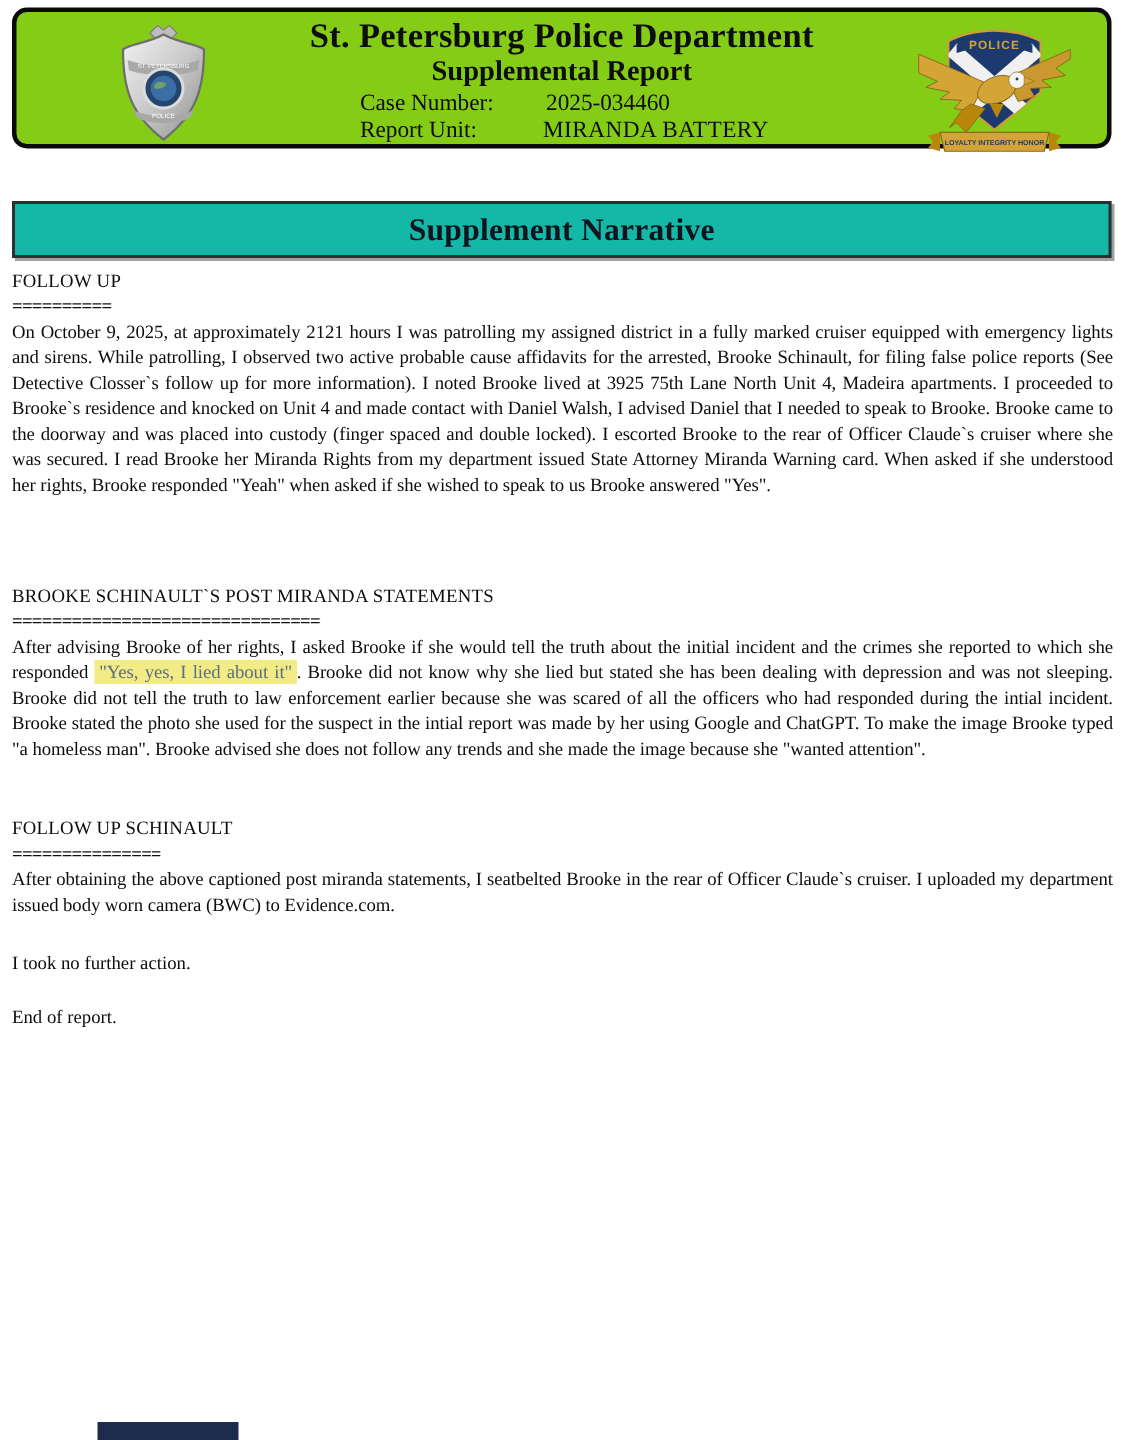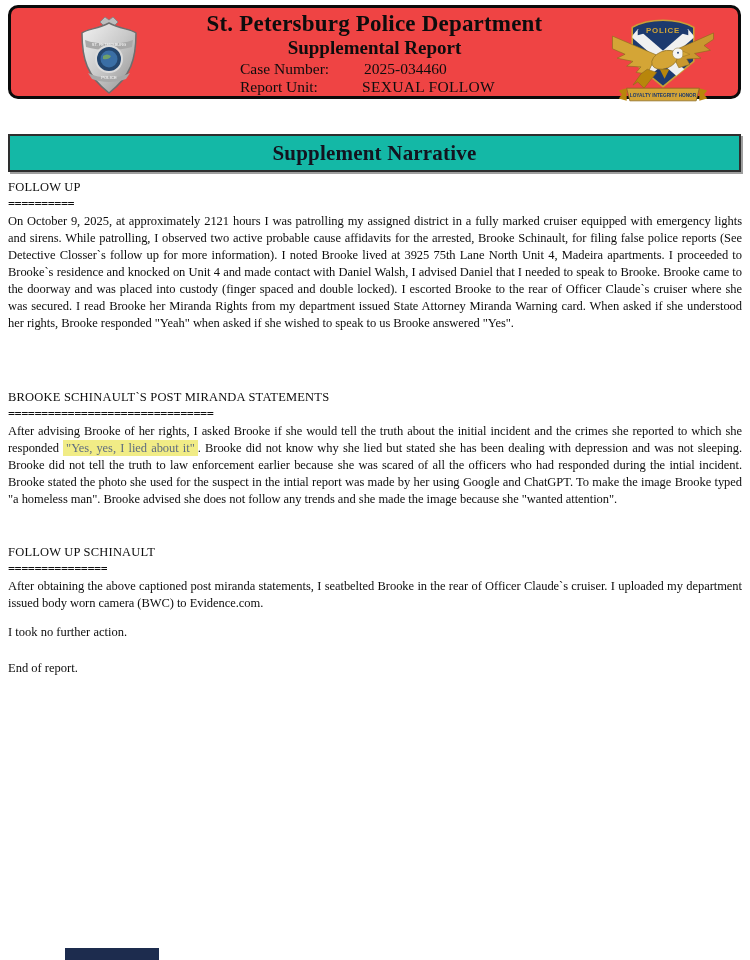--- a/index.html
+++ b/index.html
@@ -1,21 +1,21 @@
 <!DOCTYPE html>
 <html><head>
 <meta charset="utf-8">
 <style>
   html,body{margin:0;padding:0;background:#ffffff;}
   body{width:750px;height:960px;position:relative;overflow:hidden;
        font-family:"Liberation Serif","DejaVu Serif",serif;color:#111;}
 
   
   .header-box{position:absolute;left:8px;top:5px;width:733px;height:94px;
-    border:3px solid #0a0a0a;border-radius:10px;background:#ef4444;box-sizing:border-box;}
+    border:3px solid #0a0a0a;border-radius:10px;background:#84cc16;box-sizing:border-box;}
   .hdr-title{position:absolute;left:0;right:0;top:3px;text-align:center;
     font-size:23px;font-weight:bold;letter-spacing:0.2px;color:#0d0d0d;}
   .hdr-subtitle{position:absolute;left:0;right:0;top:29px;text-align:center;
     font-size:19px;font-weight:bold;color:#0d0d0d;}
   .hdr-row{position:absolute;left:229px;font-size:15.5px;color:#0d0d0d;white-space:nowrap;}
   .hdr-row .lbl{display:inline-block;min-width:104px;}
   .row-case{top:52px;}
   .row-type{top:70px;}
   .row-case .val{margin-left:20px;}
   .row-type .val{margin-left:18px;letter-spacing:0.3px;}
@@ -34,21 +34,21 @@
   .content{position:absolute;left:8px;right:8px;top:179px;
     font-size:12.5px;line-height:17px;color:#0d0d0d;}
   .sec-heading{letter-spacing:0.2px;}
   .sec-divider{font-weight:bold;letter-spacing:-0.5px;white-space:nowrap;overflow:hidden;}
   .sec1 .sec-divider{width:76px;}
   .sec2 .sec-divider{width:206px;}
   .sec3 .sec-divider{width:99px;}
   .body-par{text-align:justify;letter-spacing:-0.05px;}
   .sec2{margin-top:57px;}
   .sec3{margin-top:36px;}
-  .closing-1{margin-top:12px;}
+  .closing-1{margin-top:22px;}
   .closing-2{margin-top:19px;}
   .hl{background:#f1ec86;color:#5f6d80;padding:1px 3px;}
 
   
   .footer-partial{position:absolute;left:65px;top:948px;width:94px;height:12px;background:#1d2c4e;}
 </style>
 </head>
 <body>
 
 <div class="header-box">
@@ -74,21 +74,21 @@
     </svg>
   </div>
 
   <div class="hdr-title">St. Petersburg Police Department</div>
   <div class="hdr-subtitle">Supplemental Report</div>
 
   <div class="hdr-row row-case">
     <span class="lbl">Case Number:</span><span class="val">2025-034460</span>
   </div>
   <div class="hdr-row row-type">
-    <span class="lbl">Report Unit:</span><span class="val">SEXUAL FOLLOW</span>
+    <span class="lbl">Report Unit:</span><span class="val">MIRANDA BATTERY</span>
   </div>
 
   <div class="eagle-wrap">
     <svg viewBox="0 0 140 114" width="112" height="90" aria-hidden="true">
       <defs>
         <clipPath id="shieldClip">
           <path d="M70,8 C52,8 38,13 31,17 L31,60 L70,92 L109,60 L109,17 C102,13 88,8 70,8 Z"></path>
         </clipPath>
       </defs>
       <path d="M70,8 C52,8 38,13 31,17 L31,60 L70,92 L109,60 L109,17 C102,13 88,8 70,8 Z" fill="#1d3a6e" stroke="#c9a035" stroke-width="2"></path>

